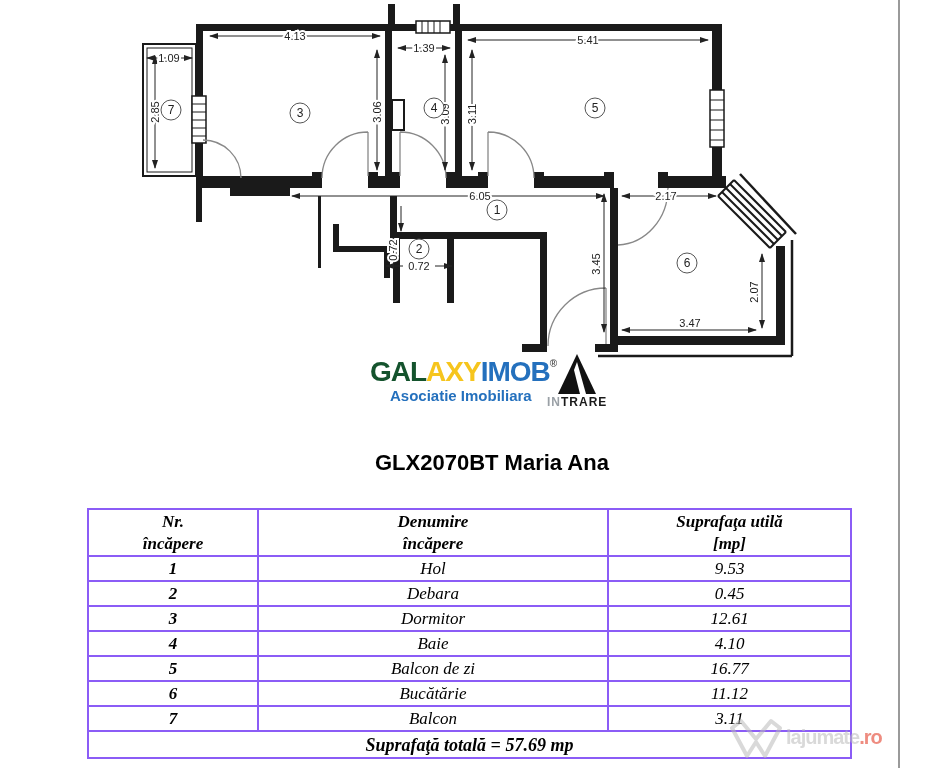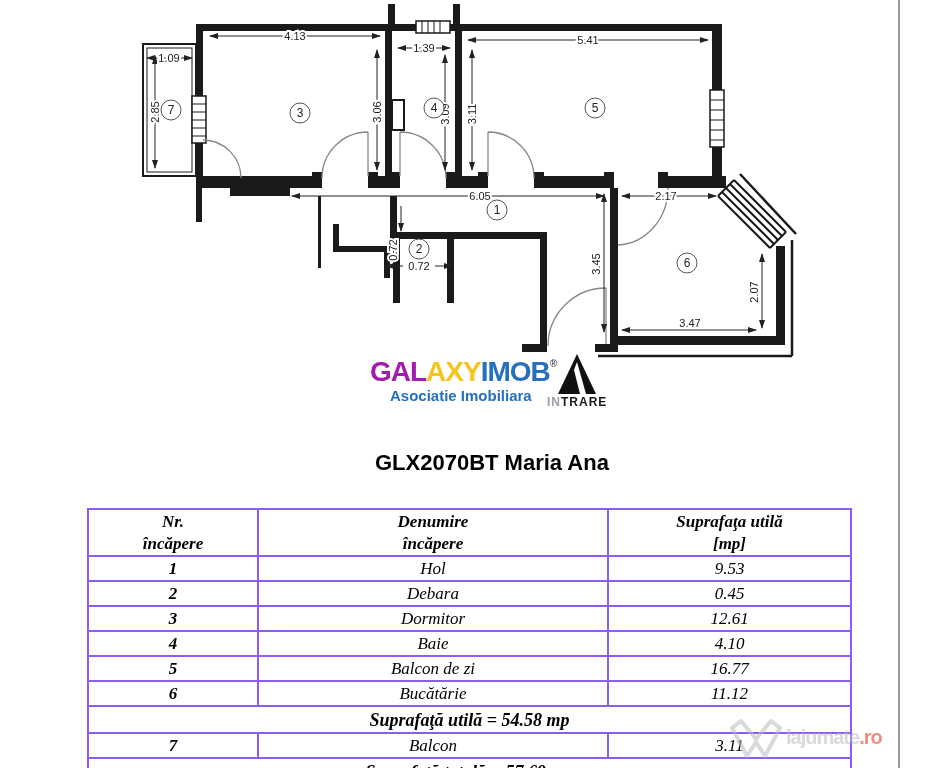--- a/index.html
+++ b/index.html
@@ -241,21 +241,21 @@
         <circle cx="171" cy="110" r="10" fill="#fff" stroke="#555"></circle>
         <text class="roomnum" x="171" y="114">7</text>
       </g>
   </g>
 
   <rect x="392" y="100" width="12" height="30" fill="#fff" stroke="#1a1a1a" stroke-width="2"></rect>
 </svg>
 
 <div id="logo-row">
   <div id="brand">
-    <span style="color:#a21caf">GAL</span><span style="color:#f6c51d">AXY</span><span style="color:#2470bd">IMOB</span><span class="reg">®</span>
+    <span style="color:#14532d">GAL</span><span style="color:#f6c51d">AXY</span><span style="color:#2470bd">IMOB</span><span class="reg">®</span>
   </div>
   <div id="brand-sub">Asociatie Imobiliara</div>
 </div>
 
 <div id="intrare">
   <svg width="44" height="42" viewBox="0 0 44 42" style="display:block;margin:0 auto;">
     <polygon points="22,1 3,41 41,41" fill="#111"></polygon>
     <polygon points="22,9 31,41 25,41 19,17" fill="#ffffff"></polygon>
   </svg>
   <div id="intrare-label">
@@ -312,23 +312,20 @@
       <td class="num">5</td>
       <td>Balcon de zi</td>
       <td>16.77</td>
     </tr>
     <tr>
       <td class="num">6</td>
       <td>Bucătărie</td>
       <td>11.12</td>
     </tr>
     <tr>
-      <td class="spanrow" colspan="3">Suprafaţă utilă  = 54.58 mp</td>
-    </tr>
-    <tr>
       <td class="num">7</td>
       <td>Balcon</td>
       <td>3.11</td>
     </tr>
     <tr>
       <td class="spanrow" colspan="3">Suprafaţă totală = 57.69 mp</td>
     </tr>
 
   </tbody>
 </table>

